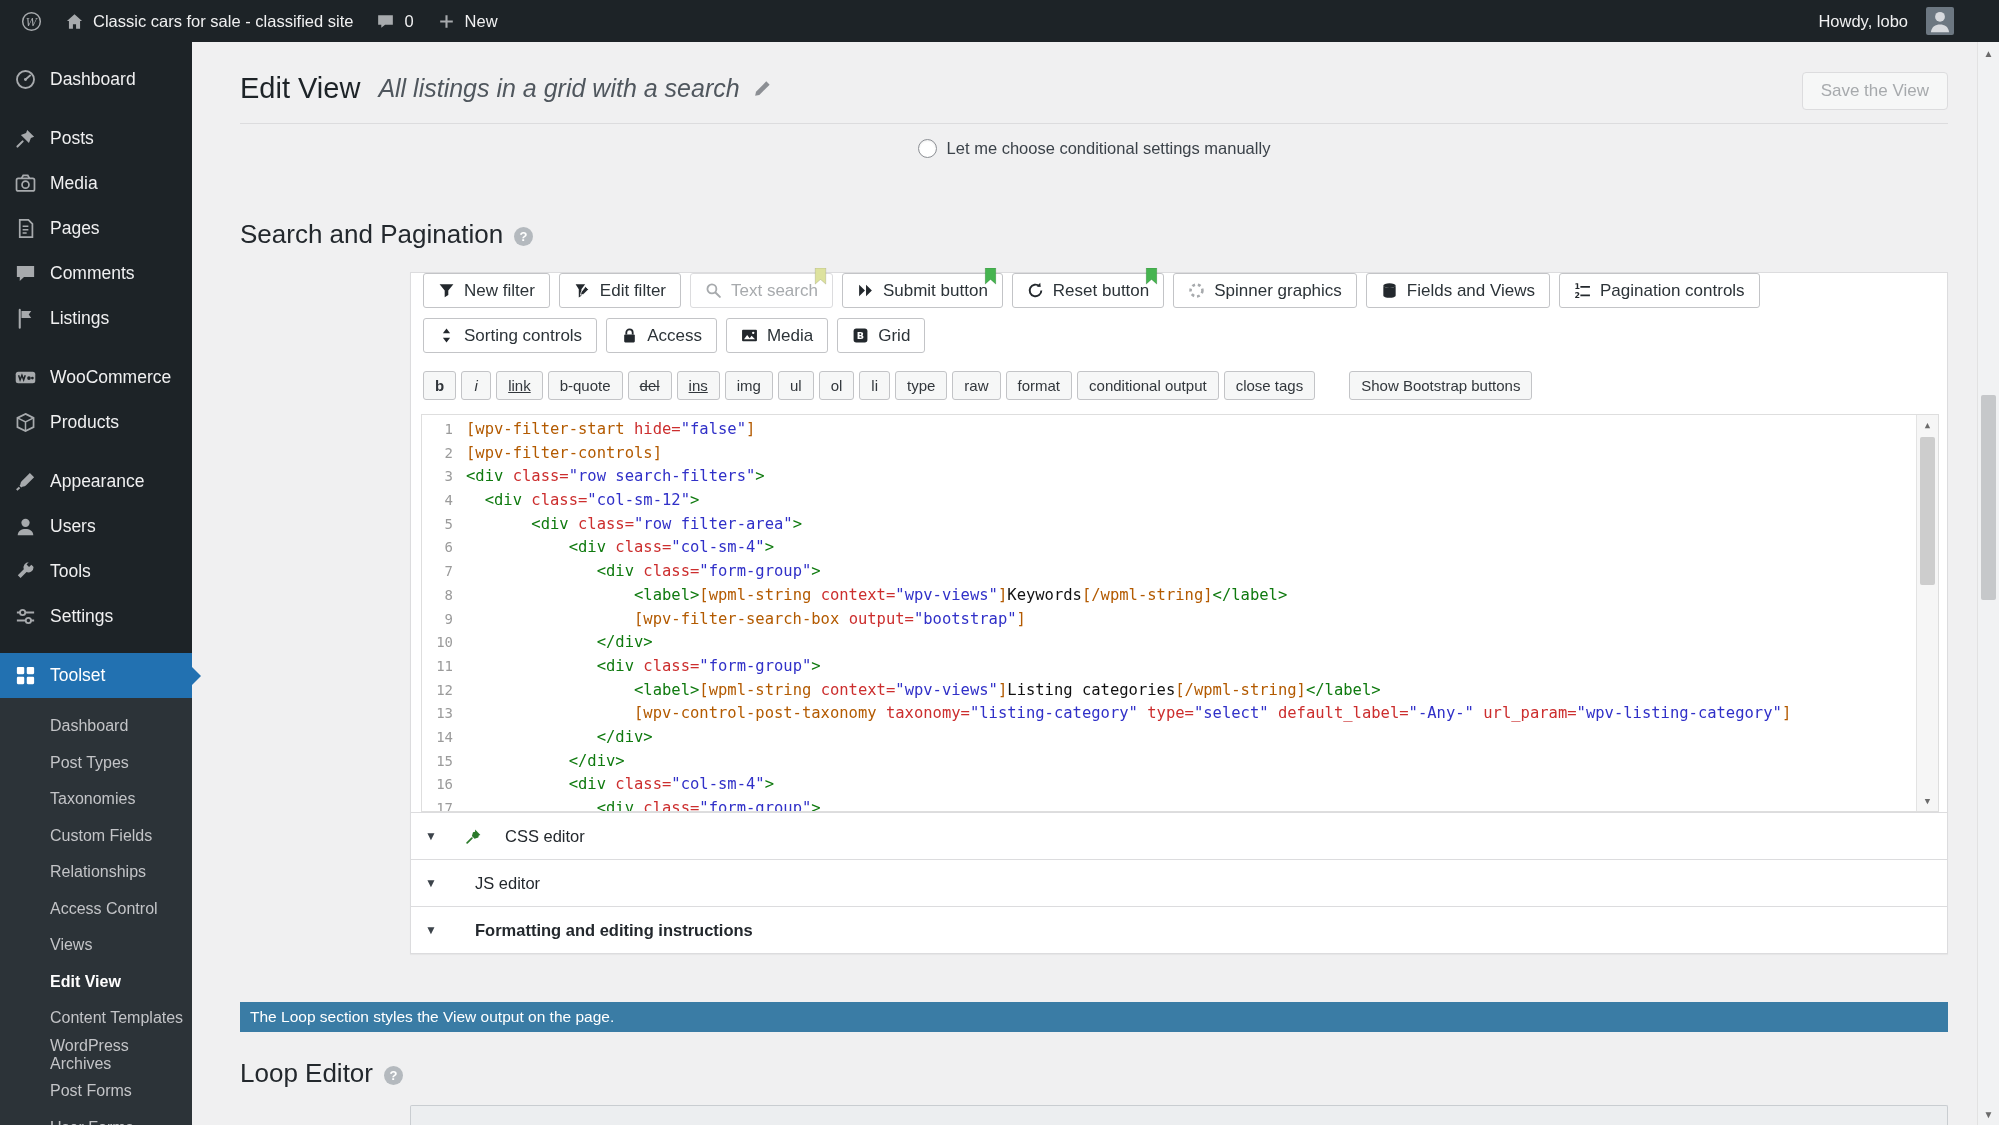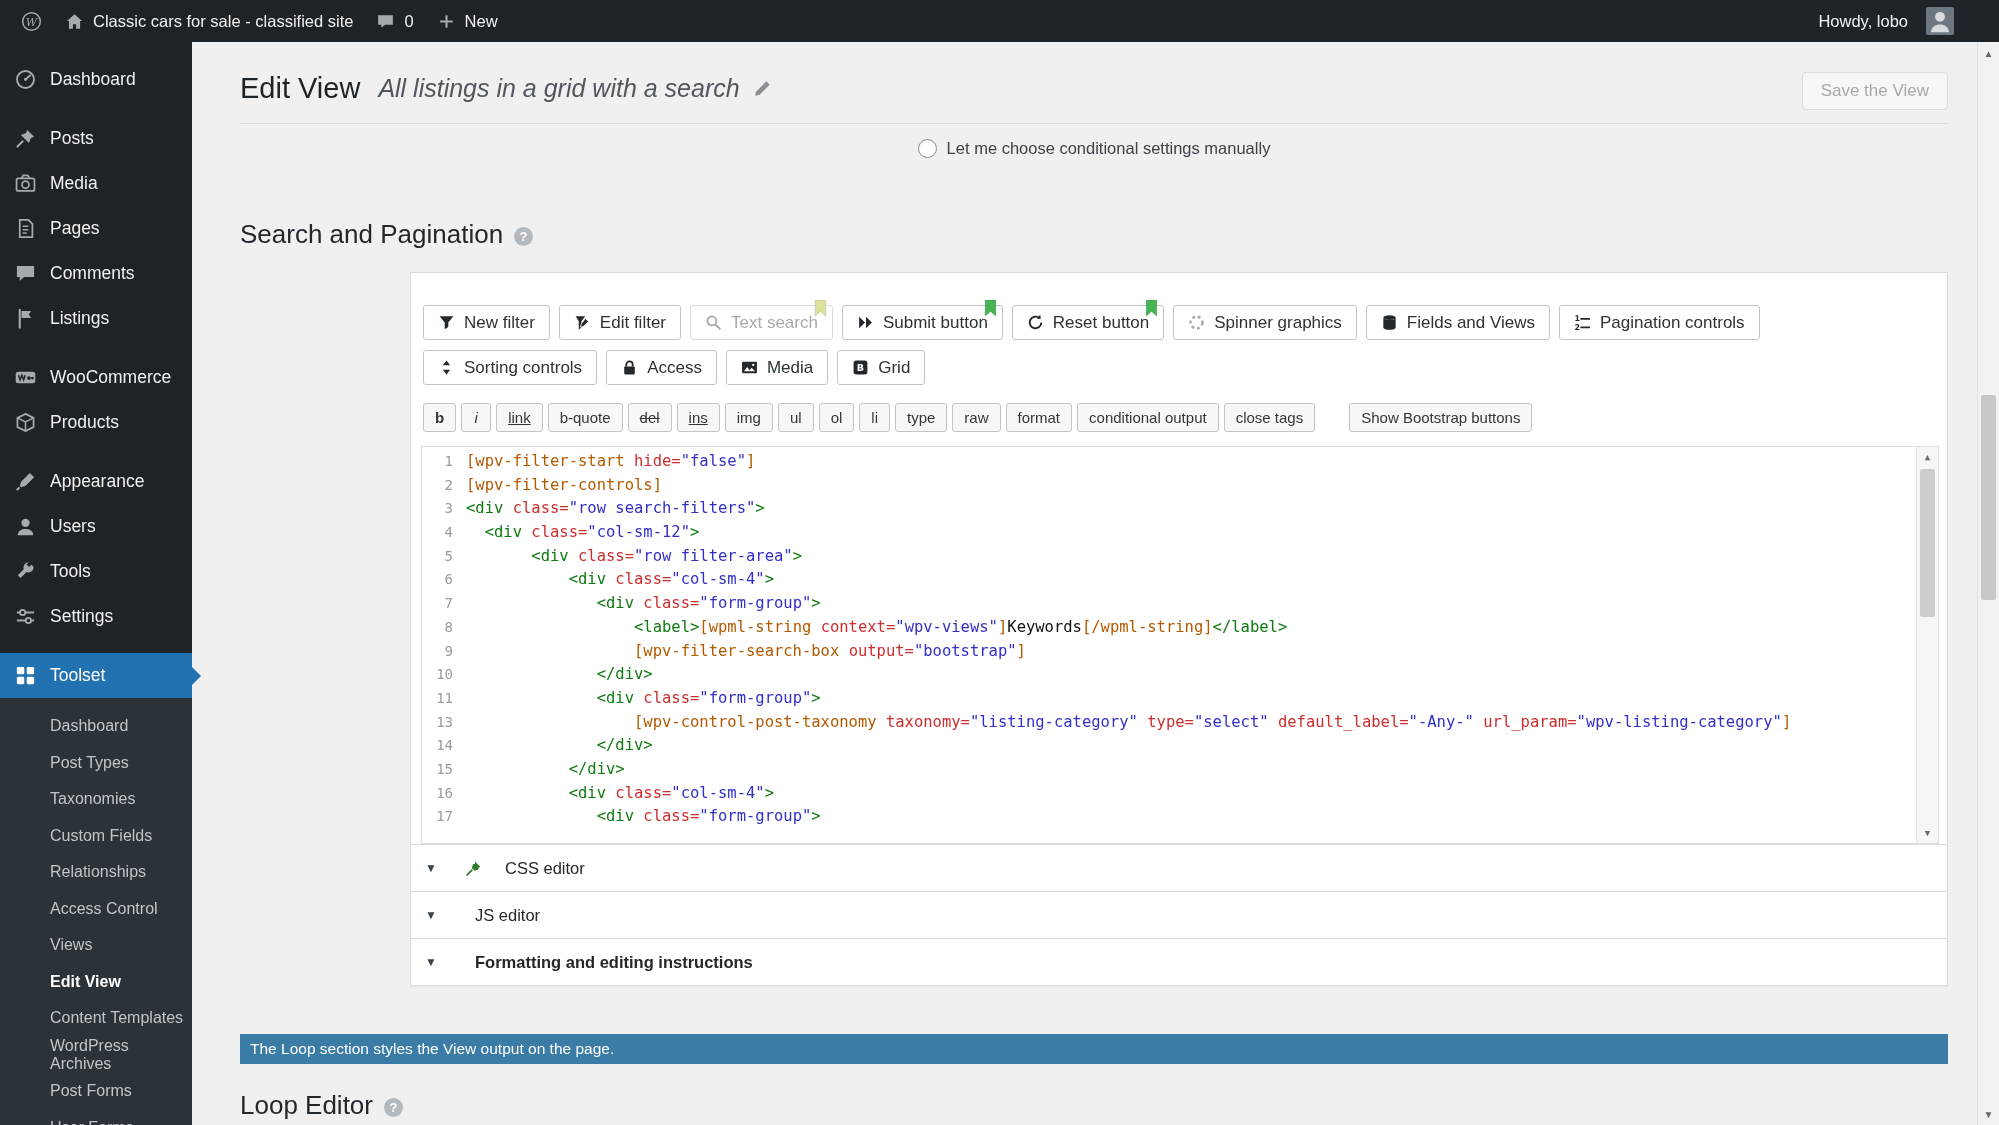--- a/index.html
+++ b/index.html
@@ -46,21 +46,21 @@
     box-shadow:inset 0 1px 2px rgba(0,0,0,.08);cursor:pointer;flex:none}
   .radio-label{font-size:16.5px;color:#3c434a}
 
   .section-h{margin-top:60px;font-size:26px;font-weight:400;color:#23282d;display:flex;align-items:center;gap:11px}
   .section-h.loop{margin-top:26px}
   .help{width:19px;height:19px;border-radius:50%;background:#b4b9be;color:#fff;font-size:13px;font-weight:bold;
     display:inline-flex;align-items:center;justify-content:center;cursor:pointer;margin-top:3px}
 
   
   .panel{margin:22px 0 0 170px;background:#fff;border:1px solid #dcdcde;box-shadow:0 1px 1px rgba(0,0,0,.04)}
-  .tb-rows{padding:32px 12px 0}
+  .tb-rows{padding:0 12px 0}
   .tb-row{display:flex}
   .tbtn{position:relative;display:inline-flex;align-items:center;gap:9px;height:35px;padding:0 14px;
     background:#fff;border:1px solid #c3c4c7;border-radius:3px;font-size:17px;color:#2c3338;
     font-family:inherit;margin:0 9px 10px 0;cursor:pointer;white-space:nowrap}
   .tbtn .bi{width:17px;height:17px;color:#23282d;flex:none}
   .tbtn .bi.dim{color:#a7aaad}
   .tbtn.disabled{color:#a7aaad;border-color:#dcdcde;cursor:default}
   .tbtn.disabled .bi{color:#a7aaad}
   .bookmark{position:absolute;top:-6px;right:5px;width:13px;height:17px}
   .bookmark.green{color:var(--bookmark-green,#46b450)}
@@ -511,20 +511,24 @@
               <span class="ln">9</span>
               <span class="code">                  <span class="tk-sc">[wpv-filter-search-box</span><span class="tk-at"> output=</span><span class="tk-st">"bootstrap"</span><span class="tk-sc">]</span></span>
             </div>
             <div class="cm-line">
               <span class="ln">10</span>
               <span class="code">              <span class="tk-tg">&lt;/div&gt;</span></span>
             </div>
             <div class="cm-line">
               <span class="ln">11</span>
               <span class="code">              <span class="tk-tg">&lt;div</span><span class="tk-at"> class=</span><span class="tk-st">"form-group"</span><span class="tk-tg">&gt;</span></span>
+            </div>
+            <div class="cm-line">
+              <span class="ln">12</span>
+              <span class="code">                  <span class="tk-tg">&lt;label&gt;</span><span class="tk-sc">[wpml-string</span><span class="tk-at"> context=</span><span class="tk-st">"wpv-views"</span><span class="tk-sc">]</span><span class="tk-pl">Listing categories</span><span class="tk-sc">[/wpml-string]</span><span class="tk-tg">&lt;/label&gt;</span></span>
             </div>
             <div class="cm-line">
               <span class="ln">13</span>
               <span class="code">                  <span class="tk-sc">[wpv-control-post-taxonomy</span><span class="tk-at"> taxonomy=</span><span class="tk-st">"listing-category"</span><span class="tk-at"> type=</span><span class="tk-st">"select"</span><span class="tk-at"> default_label=</span><span class="tk-st">"-Any-"</span><span class="tk-at"> url_param=</span><span class="tk-st">"wpv-listing-category"</span><span class="tk-sc">]</span></span>
             </div>
             <div class="cm-line">
               <span class="ln">14</span>
               <span class="code">              <span class="tk-tg">&lt;/div&gt;</span></span>
             </div>
             <div class="cm-line">

